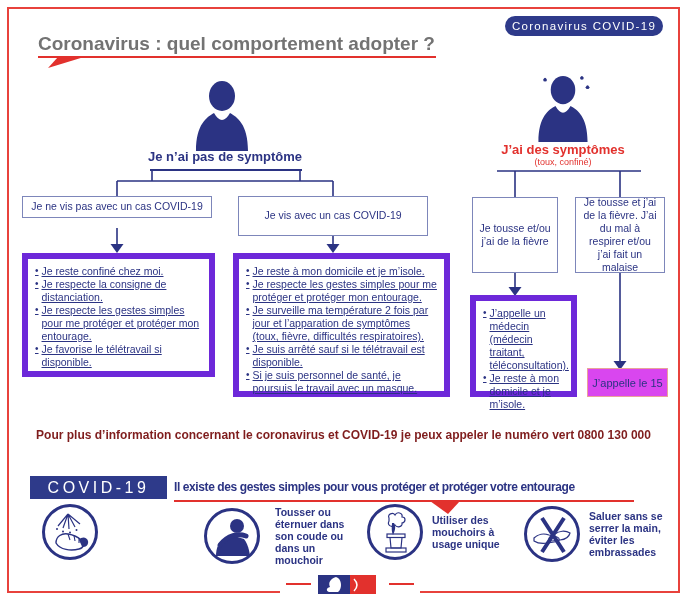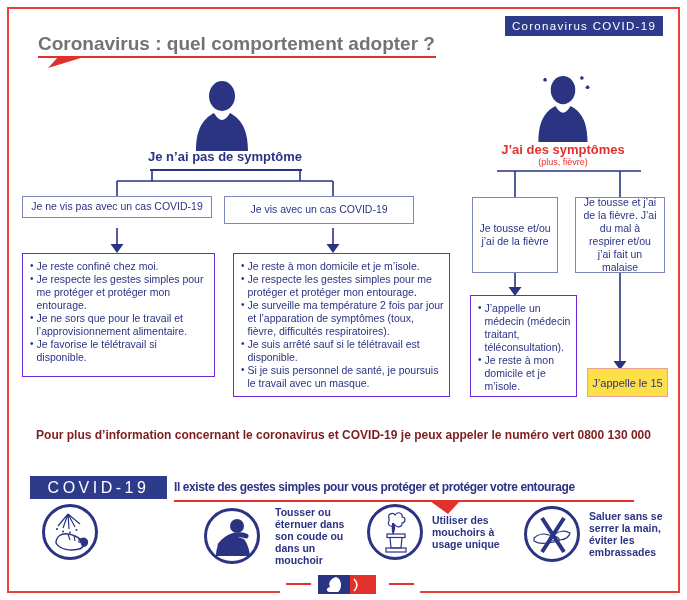--- a/index.html
+++ b/index.html
@@ -3,34 +3,34 @@
 <meta charset="utf-8">
 <style>
   html,body{margin:0;padding:0;background:#fff;}
   .canvas{position:relative;width:687px;height:600px;background:#fff;overflow:hidden;
           font-family:"Liberation Sans",sans-serif;color:#2b3383;}
   .abs{position:absolute;}
   .frame{position:absolute;left:7px;top:7px;right:7px;bottom:7px;border:2px solid #e8423c;}
   .overlay{position:absolute;left:0;top:0;pointer-events:none;}
 
   .corner-badge{position:absolute;left:505px;top:16px;width:158px;height:20px;background:#2e3a8a;
-    color:#fff;font-size:11.5px;letter-spacing:1.3px;display:flex;align-items:center;justify-content:center;}
+    color:#fff;font-size:11.5px;letter-spacing:1.3px;display:flex;align-items:center;justify-content:center;border-radius:10px;}
   .title{position:absolute;left:38px;top:33px;font-size:19px;font-weight:bold;color:#737373;white-space:nowrap;}
 
   .tree-label{position:absolute;font-size:13px;font-weight:bold;text-align:center;}
   .tree-label.red{color:#e2312d;}
   .sublabel{position:absolute;font-size:9px;color:#e2312d;text-align:center;}
 
   .cond-box{position:absolute;border:1px solid #7d86ba;background:#fff;display:flex;align-items:center;
     justify-content:center;text-align:center;font-size:10.5px;color:#2b3383;padding:2px 6px;box-sizing:border-box;line-height:1.25;}
-  .red-box{position:absolute;border:1px solid #6d28d9;background:#fff;box-sizing:border-box;
-    font-size:10.5px;color:#2b3383;line-height:1.24;padding:6px 5px 4px 7px;}
+  .red-box{position:absolute;border:6px solid #6d28d9;background:#fff;box-sizing:border-box;
+    font-size:10.5px;color:#2b3383;line-height:1.24;padding:6px 5px 4px 7px;text-decoration:underline;}
   .red-box .bi{display:flex;gap:3px;}
   .red-box .bi::before{content:"•";flex:0 0 auto;font-size:10px;}
-  .outcome-box{position:absolute;border:1px solid #e9a29a;background:#fde047;display:flex;align-items:center;
+  .outcome-box{position:absolute;border:1px solid #e9a29a;background:#d946ef;display:flex;align-items:center;
     justify-content:center;font-size:11px;color:#2b3383;box-sizing:border-box;}
 
   .hotline{position:absolute;left:0;top:428px;width:687px;text-align:center;font-size:12px;
     font-weight:bold;color:#7f1d1d;white-space:nowrap;}
 
   .covid-badge{position:absolute;left:30px;top:476px;width:137px;height:23px;background:#2e3a8a;color:#fff;
     font-size:16px;letter-spacing:3.5px;display:flex;align-items:center;justify-content:center;}
   .gestures-heading{position:absolute;left:174px;top:480px;font-size:12px;font-weight:bold;color:#2b3383;
     letter-spacing:-0.4px;white-space:nowrap;}
 
@@ -78,34 +78,34 @@
   <div class="tree-label" style="left:125px;top:149px;width:200px;">Je n’ai pas de symptôme</div>
 
   <svg class="abs" style="left:527px;top:74px;" width="72" height="68" viewBox="0 0 76 72">
     <ellipse cx="38" cy="17" rx="13" ry="15" fill="#2b3383"></ellipse>
     <path d="M12,72 C12,45 23,38 30,34 Q38,48 46,34 C53,38 64,45 64,72 Z" fill="#2b3383"></path>
     <path d="M17,6 q2,-4 4,0 a2,2 0 1,1 -4,0 Z" fill="#2b3383"></path>
     <path d="M56,4 q2,-4 4,0 a2,2 0 1,1 -4,0 Z" fill="#2b3383"></path>
     <path d="M62,14 q2,-4 4,0 a2,2 0 1,1 -4,0 Z" fill="#2b3383"></path>
   </svg>
   <div class="tree-label red" style="left:483px;top:142px;width:160px;">J’ai des symptômes</div>
-  <div class="sublabel" style="left:483px;top:157px;width:160px;">(plus, fièvre)</div>
+  <div class="sublabel" style="left:483px;top:157px;width:160px;">(toux, confiné)</div>
 
   <div class="cond-box" style="left:22px;top:196px;width:190px;height:22px;">Je ne vis pas avec un cas COVID-19</div>
-  <div class="cond-box" style="left:224px;top:196px;width:190px;height:28px;">Je vis avec un cas COVID-19</div>
+  <div class="cond-box" style="left:238px;top:196px;width:190px;height:40px;">Je vis avec un cas COVID-19</div>
 
   <div class="red-box" style="left:22px;top:253px;width:193px;height:124px;">
     <div class="bi">
         <span>Je reste confiné chez moi.</span>
       </div>
     <div class="bi">
+        <span>Je respecte la consigne de distanciation.</span>
+      </div>
+    <div class="bi">
         <span>Je respecte les gestes simples pour me protéger et protéger mon entourage.</span>
-      </div>
-    <div class="bi">
-        <span>Je ne sors que pour le travail et l’approvisionnement alimentaire.</span>
       </div>
     <div class="bi">
         <span>Je favorise le télétravail si disponible.</span>
       </div>
   </div>
   <div class="red-box" style="left:233px;top:253px;width:217px;height:144px;">
     <div class="bi">
         <span>Je reste à mon domicile et je m’isole.</span>
       </div>
     <div class="bi">

